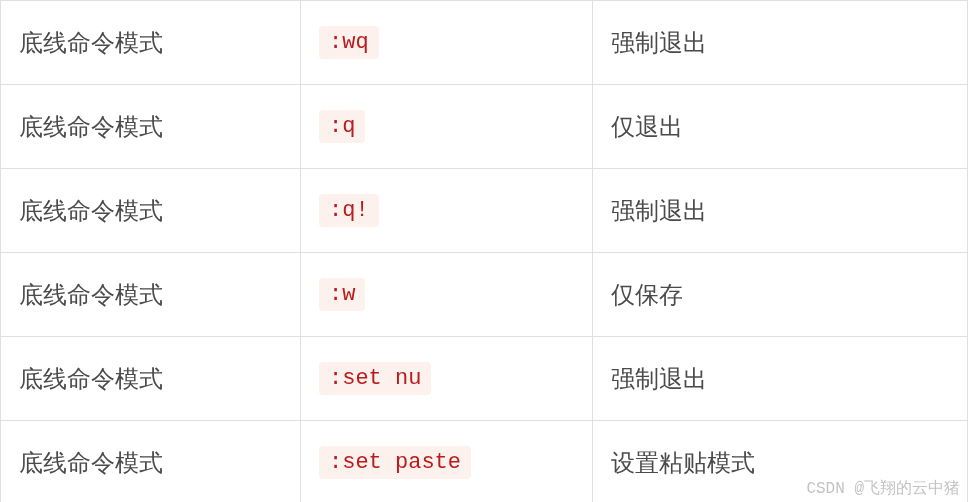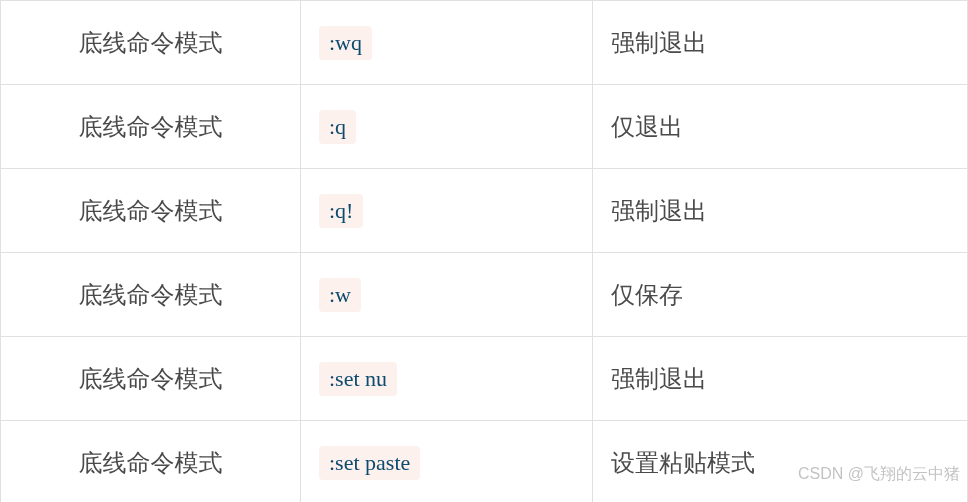--- a/index.html
+++ b/index.html
@@ -21,45 +21,45 @@
     td {
       border: 1px solid #e0e0e0;
       padding: 20px 18px;
       font-size: 24px;
       color: #4a4a4a;
       vertical-align: middle;
       height: 84px;
     }
     td.col-mode {
       width: 300px;
-      text-align: center;
     }
     td.col-cmd {
       width: 292px;
     }
     td.col-desc {
       width: auto;
     }
     code {
-      font-family: Liberation Serif, serif;
+      font-family: Liberation Mono, monospace;
       background: #fdf1ee;
-      color: #0c4a6e;
+      color: #b91c1c;
       padding: 4px 10px;
       border-radius: 4px;
       font-size: 22px;
       display: inline-block;
     }
     .watermark {
       position: absolute;
       right: 8px;
-      bottom: 20px;
+      bottom: 6px;
       color: rgba(120, 120, 120, 0.45);
       font-size: 16px;
       pointer-events: none;
       z-index: 2;
+      font-family: Liberation Mono, monospace;
     }
   </style>
 </head>
 <body>
 
 <table>
   <tbody>
     <tr>
       <td class="col-mode">底线命令模式</td>
       <td class="col-cmd"><code>:wq</code></td>

